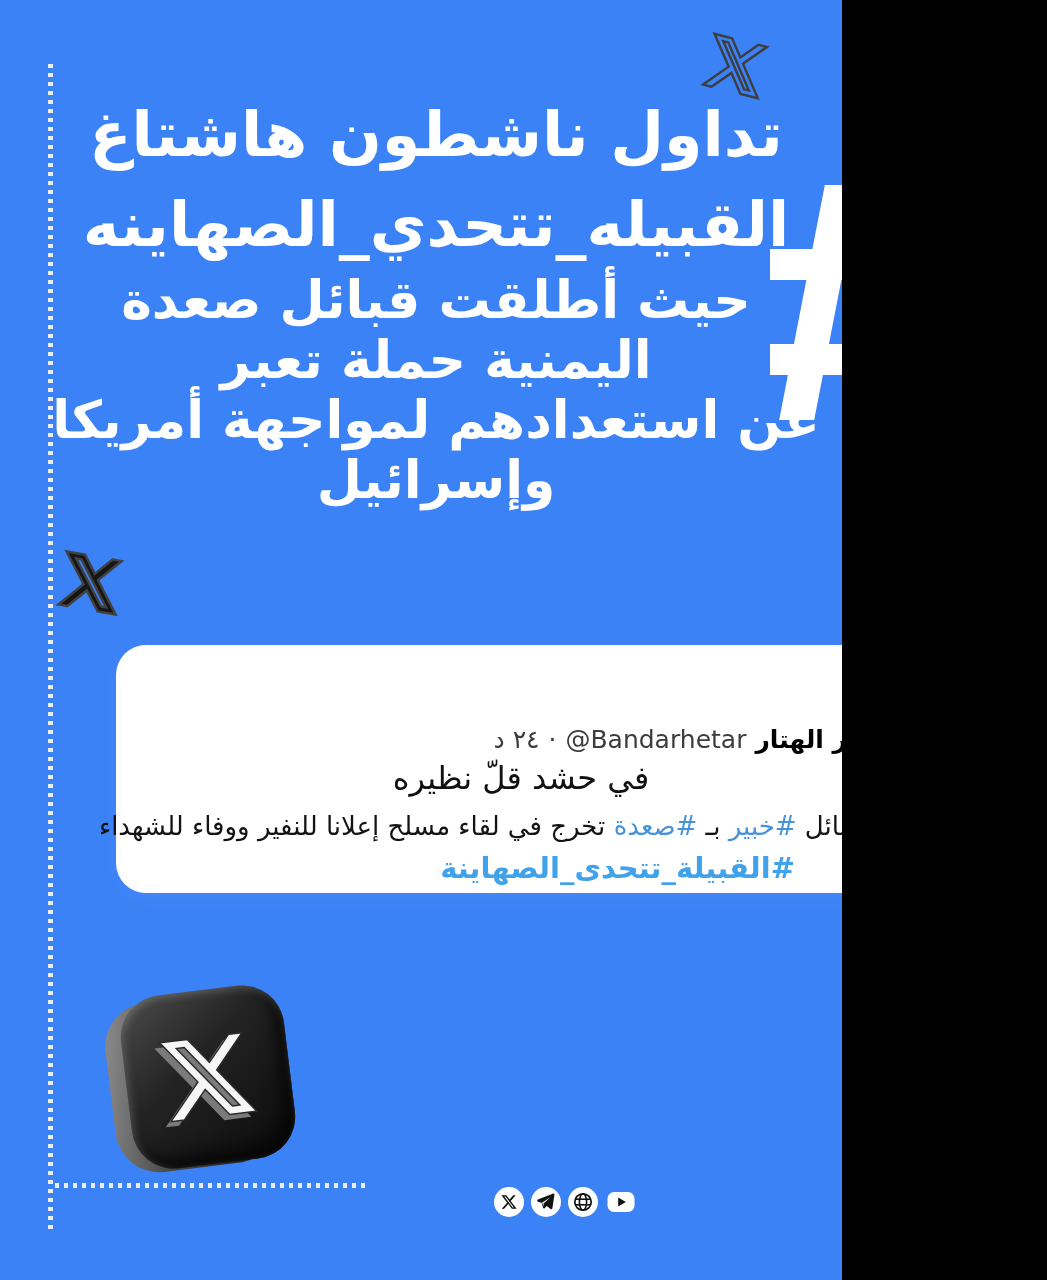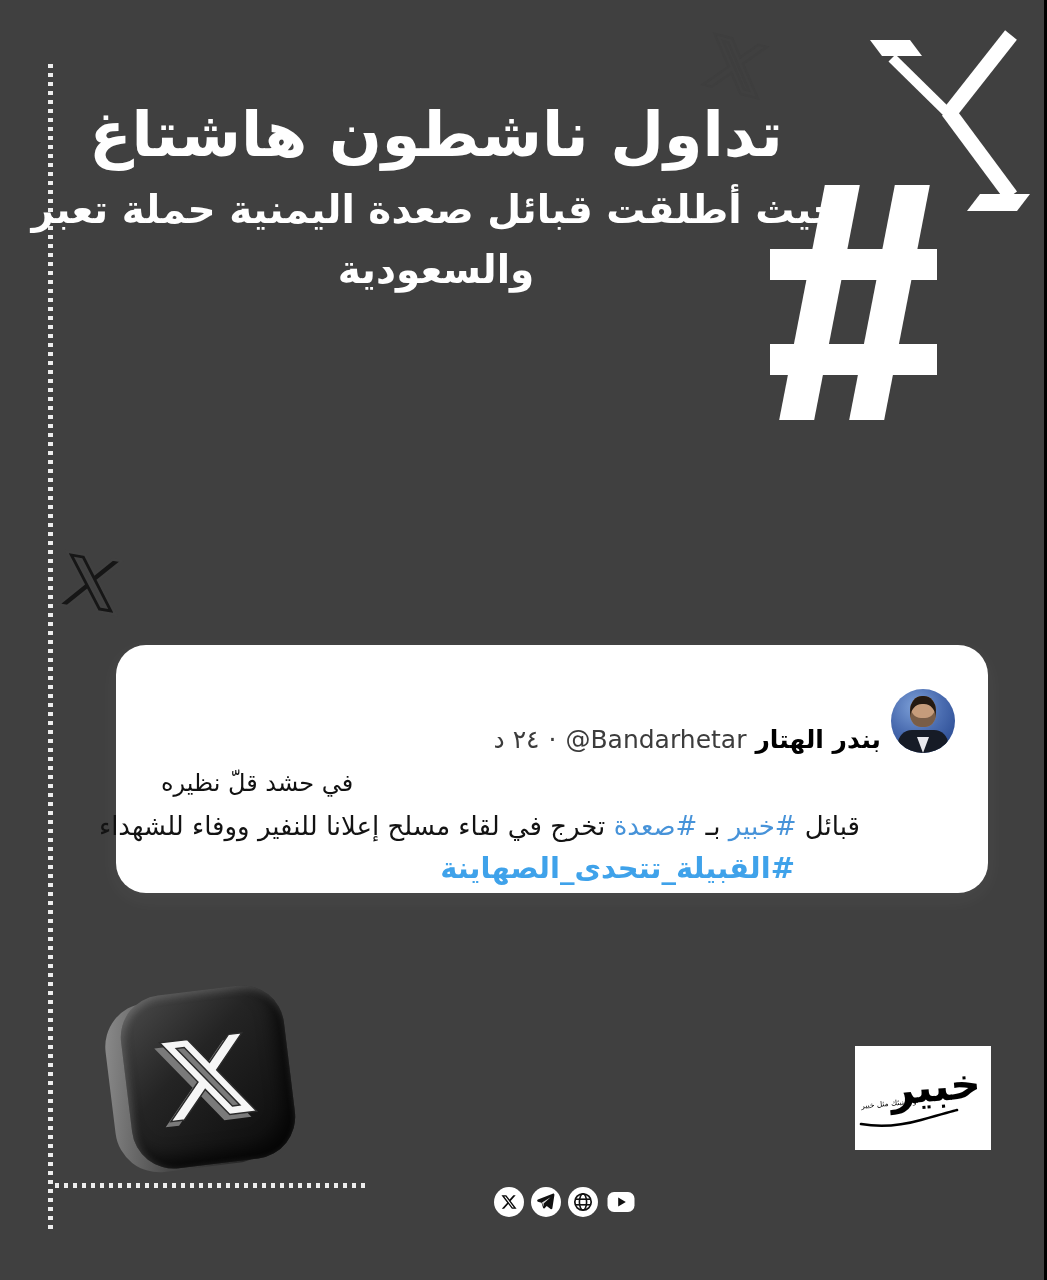--- a/index.html
+++ b/index.html
@@ -1,56 +1,56 @@
 <!DOCTYPE html>
 <html lang="ar" style="--link: #3fa2ea; --inline-link: #4793d9;"><head>
 <meta charset="utf-8">
 <style>
   html,body{margin:0;padding:0;background:#000;}
   *{box-sizing:border-box;}
   .canvas{
-    position:relative;width:1044px;height:1280px;background:#404040;overflow:hidden;
+    position:relative;width:842px;height:1280px;background:#3b82f6;overflow:hidden;
     font-family:"DejaVu Sans","Liberation Sans",sans-serif;
   }
   
   .dot-v{position:absolute;left:48px;top:64px;width:5px;height:1168px;
     background-image:repeating-linear-gradient(to bottom,#ededed 0 4px,transparent 4px 9px);}
   .dot-h{position:absolute;left:55px;top:1183px;width:312px;height:5px;
     background-image:repeating-linear-gradient(to right,#ededed 0 4px,transparent 4px 9px);}
   
   .x-outline-top{position:absolute;left:704px;top:34px;width:64px;height:64px;transform:rotate(14deg);}
   .x-outline-left{position:absolute;left:58px;top:550px;width:66px;height:66px;transform:rotate(10deg);}
   .x-white-tr{position:absolute;left:858px;top:26px;width:182px;height:196px;}
   
   .hash-big{position:absolute;left:770px;top:185px;width:167px;height:235px;}
   .hash-big .vbar{position:absolute;top:0;width:35px;height:235px;background:#fff;transform:skewX(-11deg);}
   .hash-big .v1{left:32px;} .hash-big .v2{left:102px;}
   .hash-big .hbar{position:absolute;left:0;width:167px;height:31px;background:#fff;}
   .hash-big .h1{top:64px;} .hash-big .h2{top:159px;}
   
   .headline{position:absolute;left:30px;top:90px;width:812px;text-align:center;color:#fff;direction:rtl;font-weight:bold;}
   .hl-big{font-size:62px;line-height:90px;}
-  .hl-small{font-size:39px;line-height:60px;}
+  .hl-small{font-size:52px;line-height:60px;}
   
   .tweet-card{position:absolute;left:116px;top:645px;width:872px;height:248px;background:#fff;border-radius:30px;
     direction:rtl;box-shadow:0 6px 22px rgba(255,255,255,0.05);}
   .t-header{display:flex;flex-direction:row;padding:44px 33px 0 45px;gap:10px;align-items:flex-start;}
   .avatar{width:64px;height:64px;border-radius:50%;flex:0 0 64px;overflow:hidden;position:relative;
     background:radial-gradient(circle at 38% 28%,#7da0d8 0%,#4a6cb0 45%,#2e4f96 80%);}
   .av-head{position:absolute;left:19px;top:7px;width:26px;height:31px;border-radius:46% 46% 42% 42%;
     background:#c69c7b;box-shadow:inset 0 -9px 0 rgba(58,42,29,.55), inset 0 8px 0 #241a12;}
   .av-body{position:absolute;left:7px;bottom:-4px;width:50px;height:27px;border-radius:14px 14px 0 0;background:#161b26;}
   .av-shirt{position:absolute;left:26px;bottom:0;width:12px;height:16px;background:#e9e9ee;
     clip-path:polygon(50% 100%,0 0,100% 0);}
   .t-head-col{flex:1;min-width:0;padding-top:4px;}
   .t-name-row{display:flex;direction:rtl;align-items:baseline;gap:9px;font-size:25px;color:#0d0d0d;white-space:nowrap;}
   .t-name{font-weight:bold;color:#000;margin-top:18px;}
   .t-handle{color:#3c3c3c;direction:ltr;unicode-bidi:embed;text-align:center;}
   .t-sep{color:#3c3c3c;} .t-time{color:#3c3c3c;margin-top:32px;}
-  .t-line1{margin-top:15px;font-size:24px;color:#111;text-align:left;}
+  .t-line1{margin-top:5px;font-size:32px;color:#111;text-align:center;}
   .t-body{padding:11px 128px 0 30px;font-size:26px;line-height:36px;color:#131313;text-align:right;white-space:nowrap;}
   .t-link{color:var(--inline-link,#4793d9);text-decoration:none;text-align:right;}
   .t-hashline{padding:7px 193px 0 0;font-size:29px;font-weight:bold;text-align:right;}
   .t-hashline a{color:var(--link,#3fa2ea);text-decoration:none;}
   
   .cube{position:absolute;left:110px;top:990px;width:186px;height:186px;}
   .cube-side{position:absolute;left:0;top:8px;width:162px;height:170px;border-radius:44px;transform:rotate(-7deg);
     background:linear-gradient(100deg,#8f8f8f 0%,#4a4a4a 40%,#202020 85%);}
   .cube-front{position:absolute;left:16px;top:0;width:164px;height:174px;border-radius:42px;transform:rotate(-7deg);
     background:linear-gradient(140deg,#4d4d4d 0%,#242424 40%,#101010 85%);
@@ -95,22 +95,23 @@
     <div class="hbar h1"></div>
     <div class="hbar h2"></div>
   </div>
 
   <svg class="x-outline-left" viewBox="0 0 24 24">
     <path d="M18.244 2.25h3.308l-7.227 8.26 8.502 11.24H16.17l-5.214-6.817L4.99 21.75H1.68l7.73-8.835L1.254 2.25H8.08l4.713 6.231ZM17.083 19.77h1.833L7.084 4.126H5.117Z" fill="#161616" stroke="#414141" stroke-width="0.9"></path>
   </svg>
 
   <div class="headline">
     <div class="hl-big">تداول ناشطون هاشتاغ</div>
+    <div class="hl-big">القبيله_تتحدي_الصهاينه</div>
     <div class="hl-small">حيث أطلقت قبائل صعدة اليمنية حملة تعبر</div>
-    <div class="hl-small">والسعودية</div>
+    <div class="hl-small">عن استعدادهم لمواجهة أمريكا وإسرائيل</div>
   </div>
 
   <div class="tweet-card">
     <div class="t-header">
       <div class="avatar">
         <div class="av-head"></div>
         <div class="av-body"></div>
         <div class="av-shirt"></div>
       </div>
       <div class="t-head-col">

